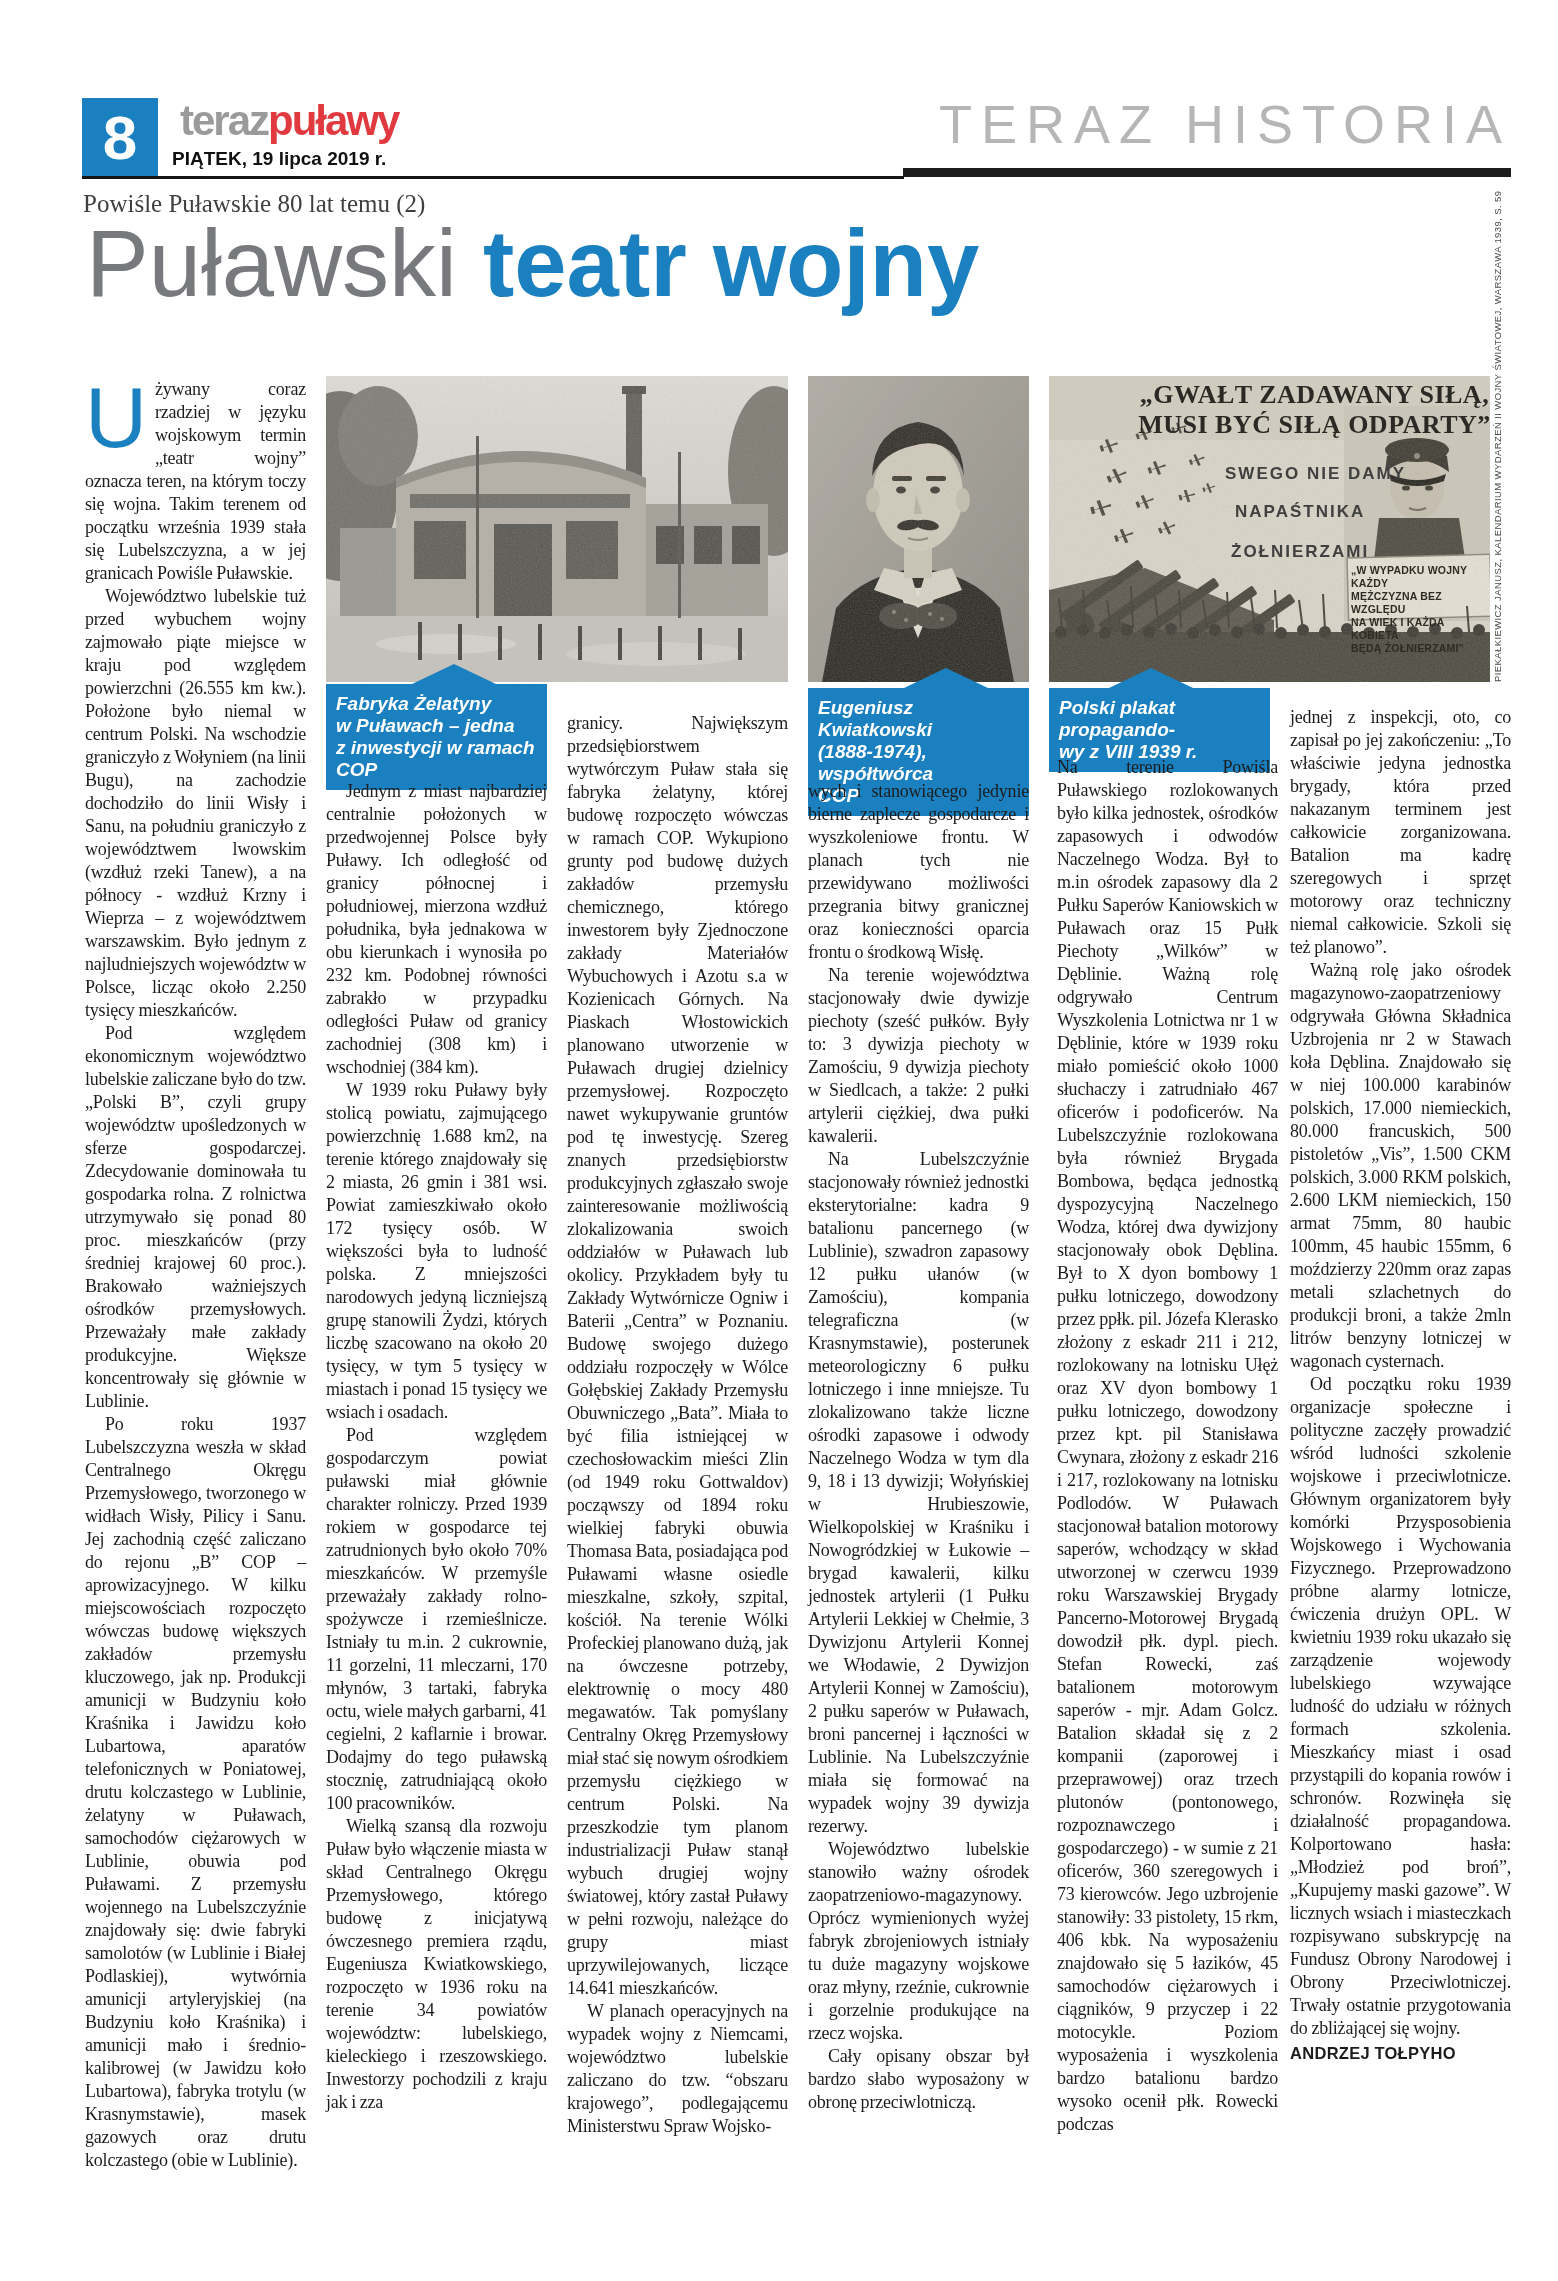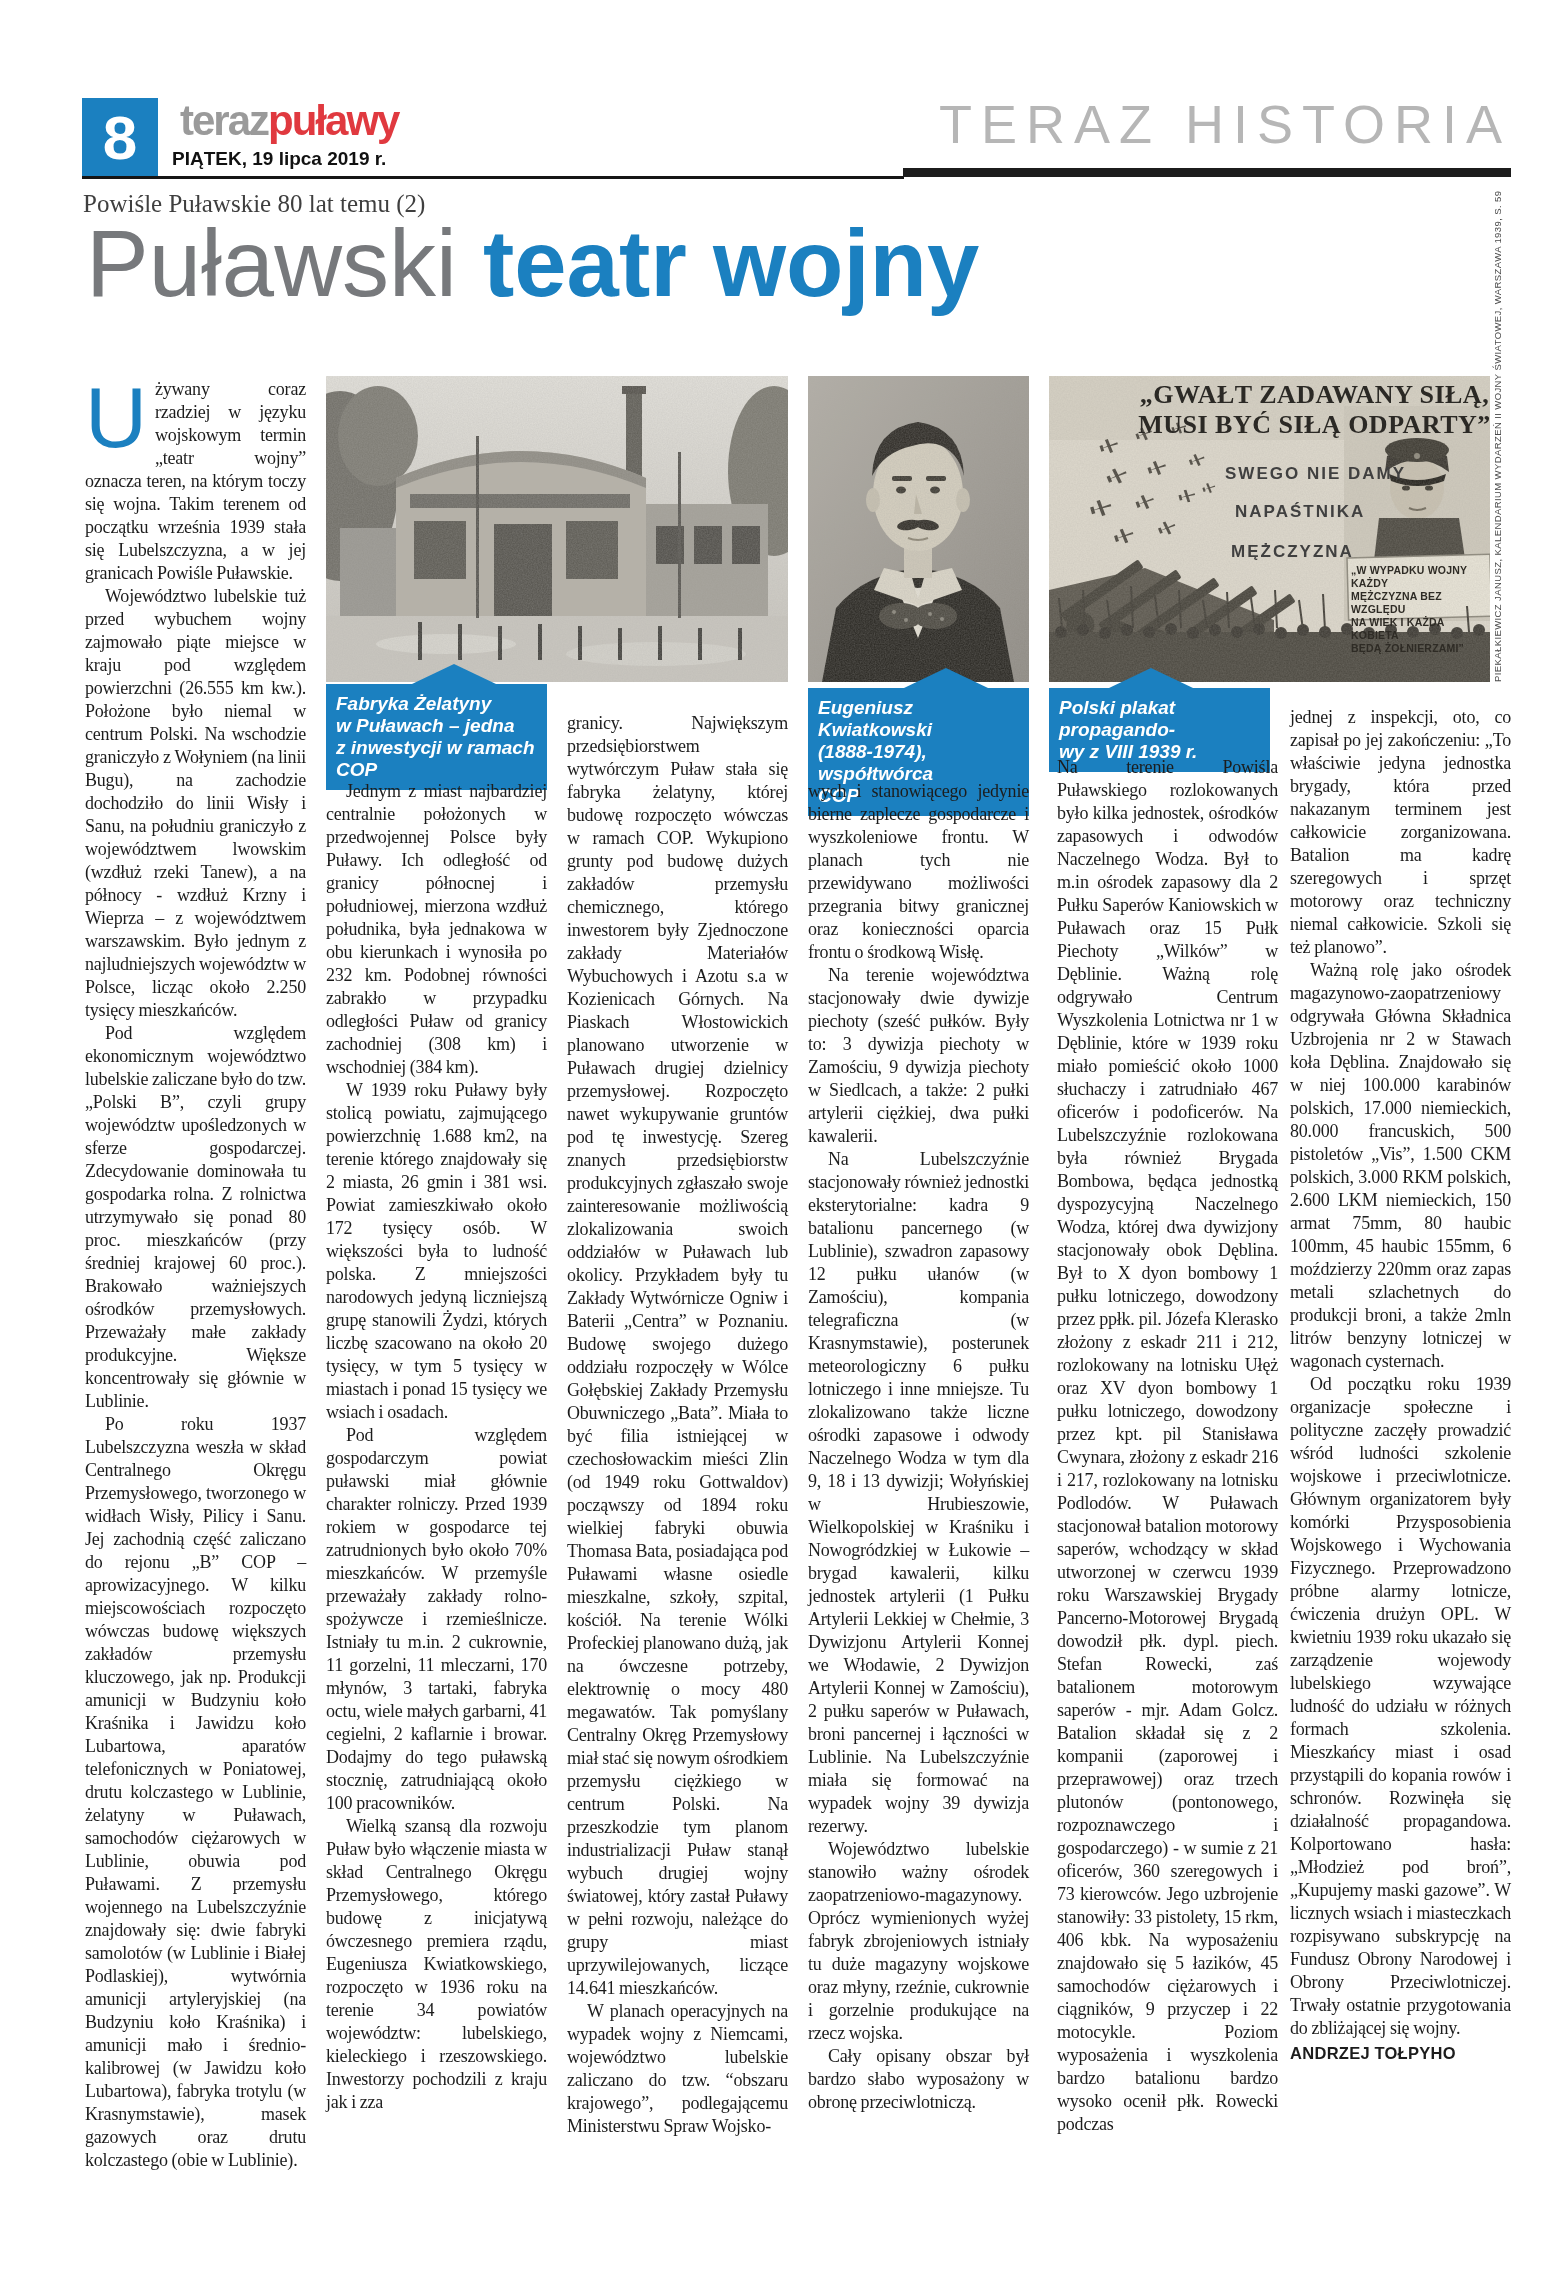--- a/index.html
+++ b/index.html
@@ -275,21 +275,21 @@
           <circle cx="386" cy="253" r="6"></circle>
         <circle cx="408" cy="257" r="6"></circle>
           <circle cx="430" cy="254" r="6"></circle>
       </g>
       <rect width="441" height="306" filter="url(#grain3)"></rect>
     </svg>
     <div class="poster-text poster-headline" id="poster-h1">„GWAŁT ZADAWANY SIŁĄ,</div>
     <div class="poster-text poster-headline" id="poster-h2">MUSI BYĆ SIŁĄ ODPARTY”</div>
     <div class="poster-text poster-slogan" id="poster-s1">SWEGO NIE DAMY</div>
     <div class="poster-text poster-slogan" id="poster-s2">NAPAŚTNIKA</div>
-    <div class="poster-text poster-slogan" id="poster-s3">MĘŻCZYZNA</div>
+    <div class="poster-text poster-slogan" id="poster-s3">ŻOŁNIERZAMI</div>
     <div class="poster-text poster-sign-text">„W WYPADKU WOJNY KAŻDY
 MĘŻCZYZNA BEZ WZGLĘDU
 NA WIEK I KAŻDA KOBIETA
 BĘDĄ ŻOŁNIERZAMI”</div>
   </div>
   <div class="photo-credit">PIEKAŁKIEWICZ JANUSZ, KALENDARIUM WYDARZEŃ II WOJNY ŚWIATOWEJ, WARSZAWA 1939, S. 59</div>
 
   <div class="cap" id="cap-factory">Fabryka Żelatyny
 w Puławach – jedna
 z inwestycji w ramach COP</div>

